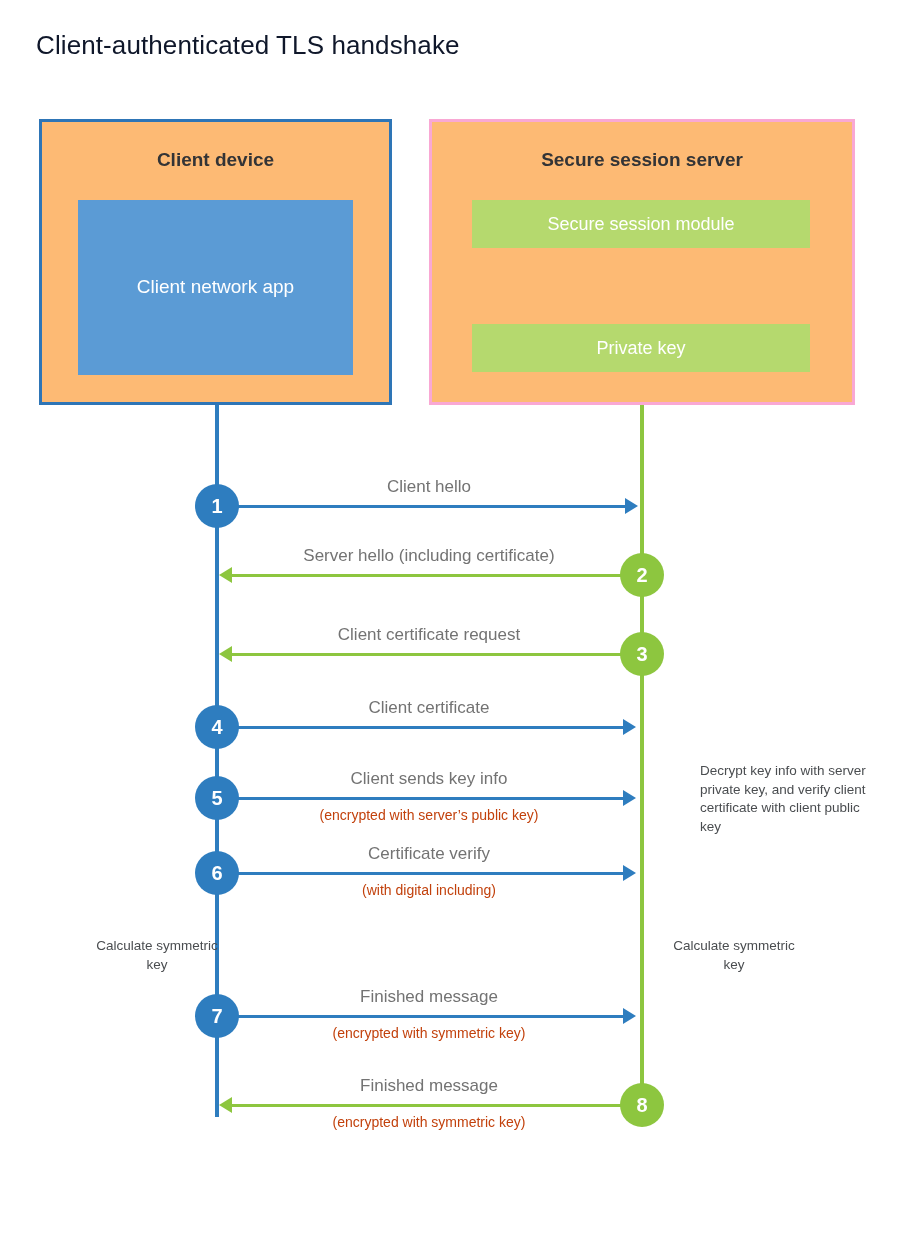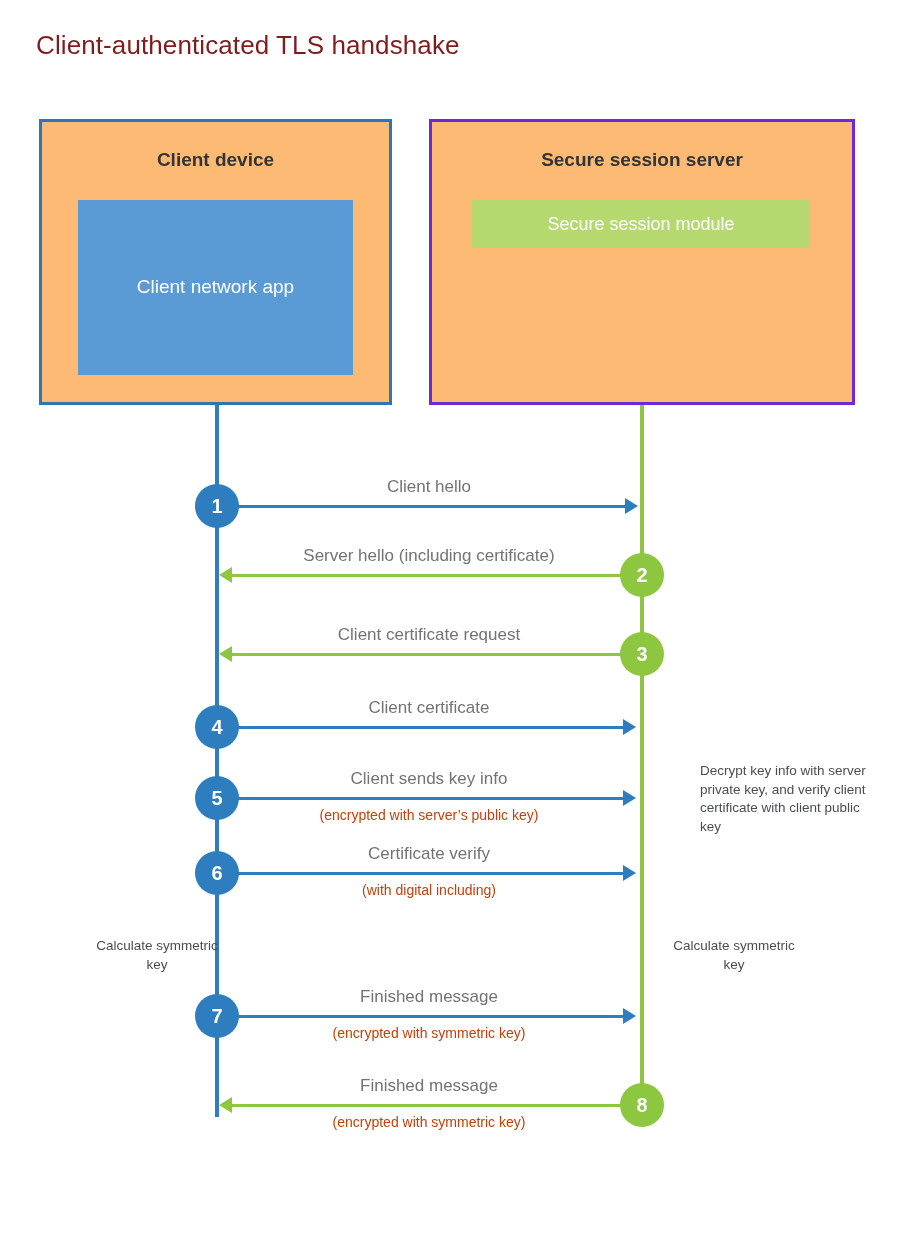--- a/index.html
+++ b/index.html
@@ -22,40 +22,40 @@
     height: 1256px;
   }
 
   
   .page-title {
     position: absolute;
     left: 36px;
     top: 30px;
     font-size: 26px;
     font-weight: 400;
-    color: #7f1d1d;
+    color: #0f172a;
     letter-spacing: 0.1px;
     white-space: nowrap;
   }
 
   
   .party-box {
     position: absolute;
     box-sizing: border-box;
     background: #fdba74;
   }
   #client-box {
     left: 39px; top: 119px;
     width: 353px; height: 286px;
     border: 3px solid #2E75B6;
   }
   #server-box {
     left: 429px; top: 119px;
     width: 426px; height: 286px;
-    border: 3px solid #6d28d9;
+    border: 3px solid #f9a8d4;
   }
   .party-title {
     position: absolute;
     left: 0; right: 0;
     top: 27px;
     text-align: center;
     font-size: 19px;
     font-weight: bold;
     color: #333436;
   }
@@ -219,20 +219,23 @@
     <div id="client-app-panel">
       <span class="panel-label">Client network app</span>
     </div>
   </div>
 
   <div class="party-box" id="server-box">
     <div class="party-title">Secure session server</div>
     <div class="server-bar" id="server-bar-0">
       <span class="panel-label">Secure session module</span>
     </div>
+    <div class="server-bar" id="server-bar-2">
+      <span class="panel-label">Private key</span>
+    </div>
   </div>
 
   <div class="lifeline" id="client-lifeline"></div>
   <div class="lifeline" id="server-lifeline"></div>
 
   <div class="msg blue dir-right" style="top:506px">
     <div class="msg-line" style="left:217px; width:408px;"></div>
     <div class="msg-head" style="left:625px;"></div>
     <div class="msg-label">Client hello</div>
   </div>

